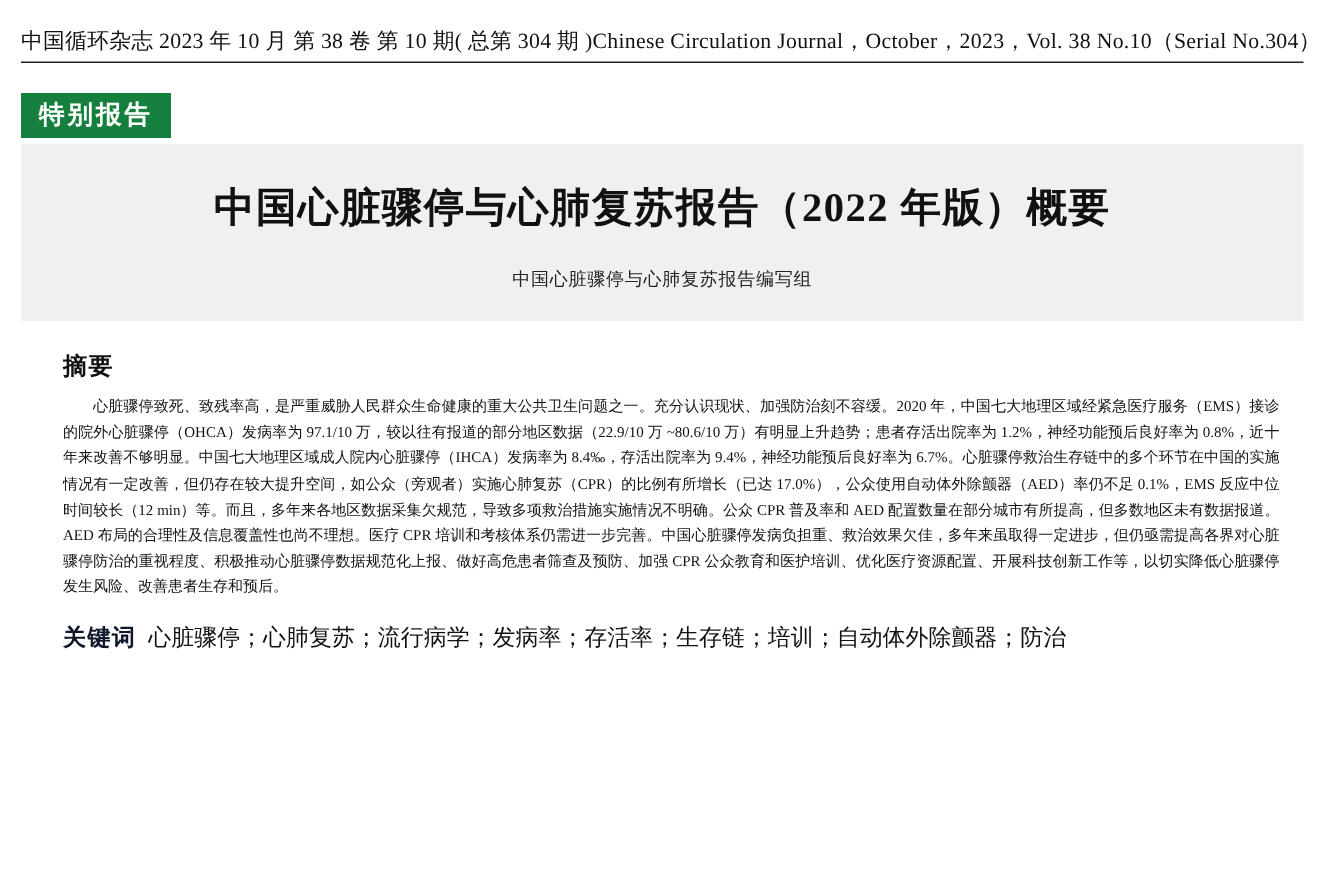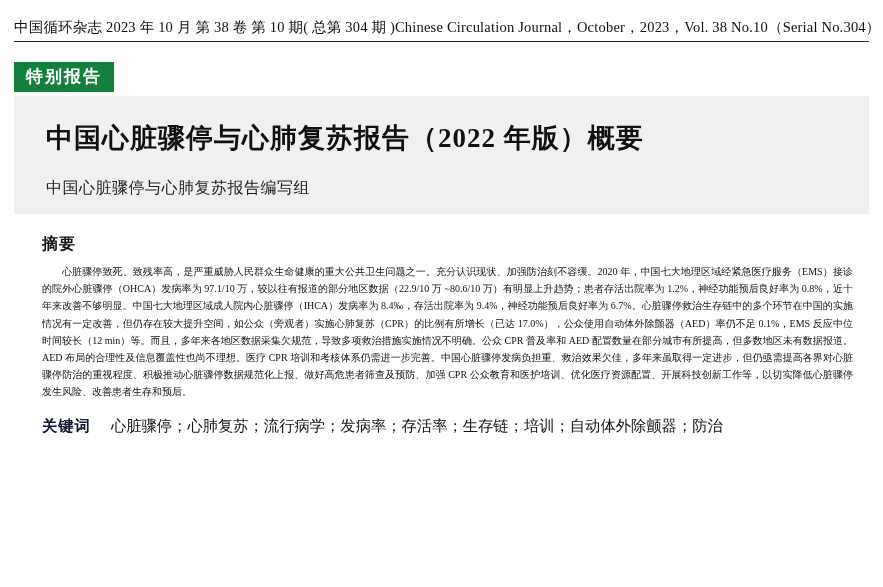--- a/index.html
+++ b/index.html
@@ -65,32 +65,33 @@
   
   .titleblock {
     position: absolute;
     top: 96px;
     left: 14px;
     right: 14px;
     height: 118px;
     background: #f0f0f0;
     box-sizing: border-box;
     padding: 26px 32px 0 32px;
+    text-align: center;
   }
   .doc-title {
     font-size: 27px;
     font-weight: bold;
     color: #111;
     letter-spacing: 1px;
     line-height: 1.25;
     margin: 0;
   }
   .doc-authors {
     margin-top: 22px;
-    font-size: 16px;
+    font-size: 12px;
     color: #222;
     letter-spacing: 0.5px;
   }
 
   
   .abstract {
     position: absolute;
     top: 234px;
     left: 42px;
     right: 30px;
@@ -116,21 +117,21 @@
     font-size: 15.3px;
     line-height: 1.7;
     color: #111;
   }
   .kw-label {
     font-weight: bold;
     color: #0f172a;
     letter-spacing: 1px;
   }
   .kw-text {
-    margin-left: 20px;
+    margin-left: 8px;
     text-align: center;
   }
 </style>
 </head>
 <body>
 
 <div class="page">
 
   <div class="runhead">
     <div class="runhead-left">中国循环杂志 2023 年 10 月 第 38 卷 第 10 期( 总第 304 期 )Chinese Circulation Journal，October，2023，Vol. 38 No.10（Serial No.304）</div>

